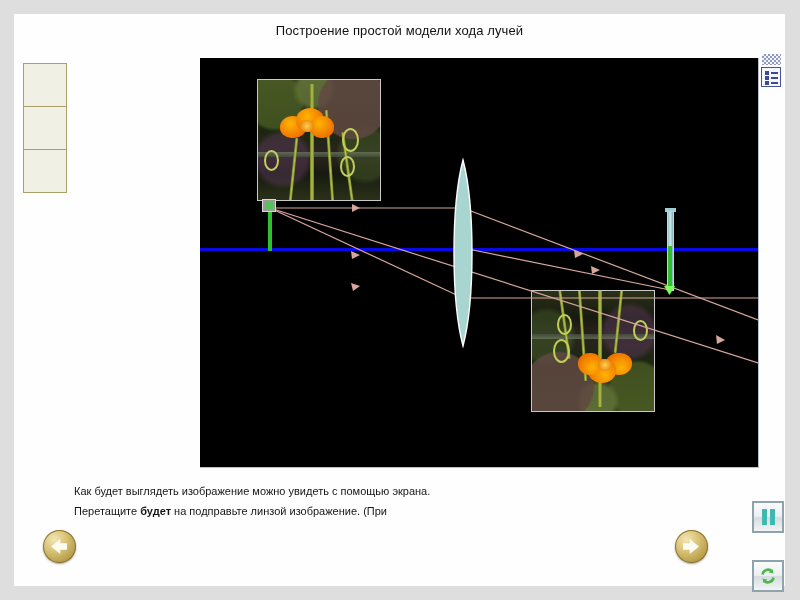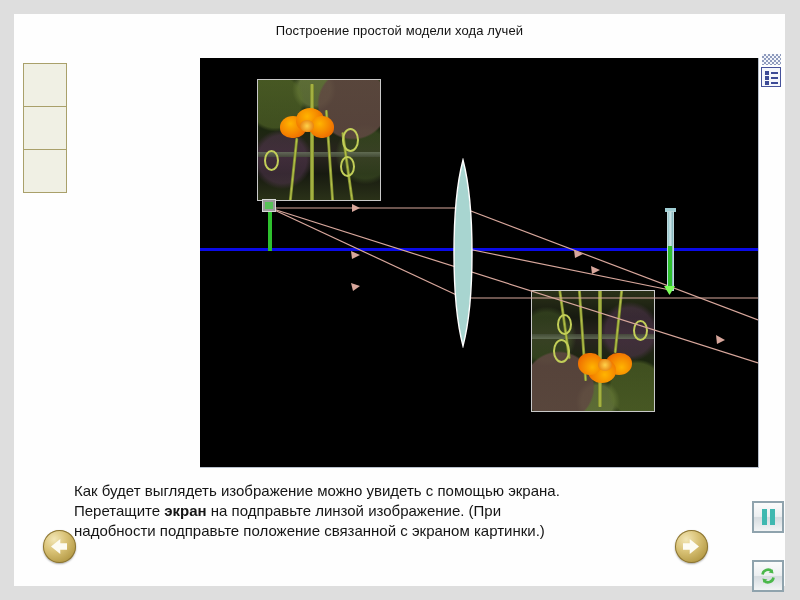--- a/index.html
+++ b/index.html
@@ -130,21 +130,21 @@
     position:absolute;left:464px;top:228px;width:11px;height:9px;
     background:#7dff5a;clip-path:polygon(50% 100%,0 0,100% 0);
   }
 
   
   #rays{position:absolute;inset:0;}
 
   
   #instructions{
     position:absolute;left:60px;top:467px;width:610px;
-    font-size:15px;line-height:20px;color:#151515;
+    font-size:11px;line-height:20px;color:#151515;
   }
   #instructions b{font-weight:bold;}
 
   
   .navbtn{
     position:absolute;width:33px;height:33px;border-radius:50%;
     background:
       radial-gradient(circle at 34% 28%,#f2e6b6 0%,#d9c276 38%,#b99f4c 72%,#8e7632 100%);
     box-shadow:0 0 0 1px #8a7434 inset, 0 1px 2px rgba(0,0,0,.35);
   }
@@ -273,23 +273,22 @@
 
       <div id="screen-cap-top"></div>
       <div id="screen-bar"></div>
       <div id="image-arrow"></div>
       <div id="image-tip"></div>
     </div>
 
     <div id="instructions">
       <div>Как будет выглядеть изображение можно увидеть с помощью экрана.</div>
       <div>
-        <span>Перетащите </span><b>экран</b><span> на подправьте линзой изображение. (При</span>
+        <span>Перетащите </span><b>будет</b><span> на подправьте линзой изображение. (При</span>
       </div>
-      <div>надобности подправьте положение связанной с экраном картинки.)</div>
     </div>
 
     <div class="navbtn" id="nav-prev">
       <i></i>
     </div>
     <div class="navbtn" id="nav-next">
       <i></i>
     </div>
 
     <div class="mediabtn" id="btn-pause">

